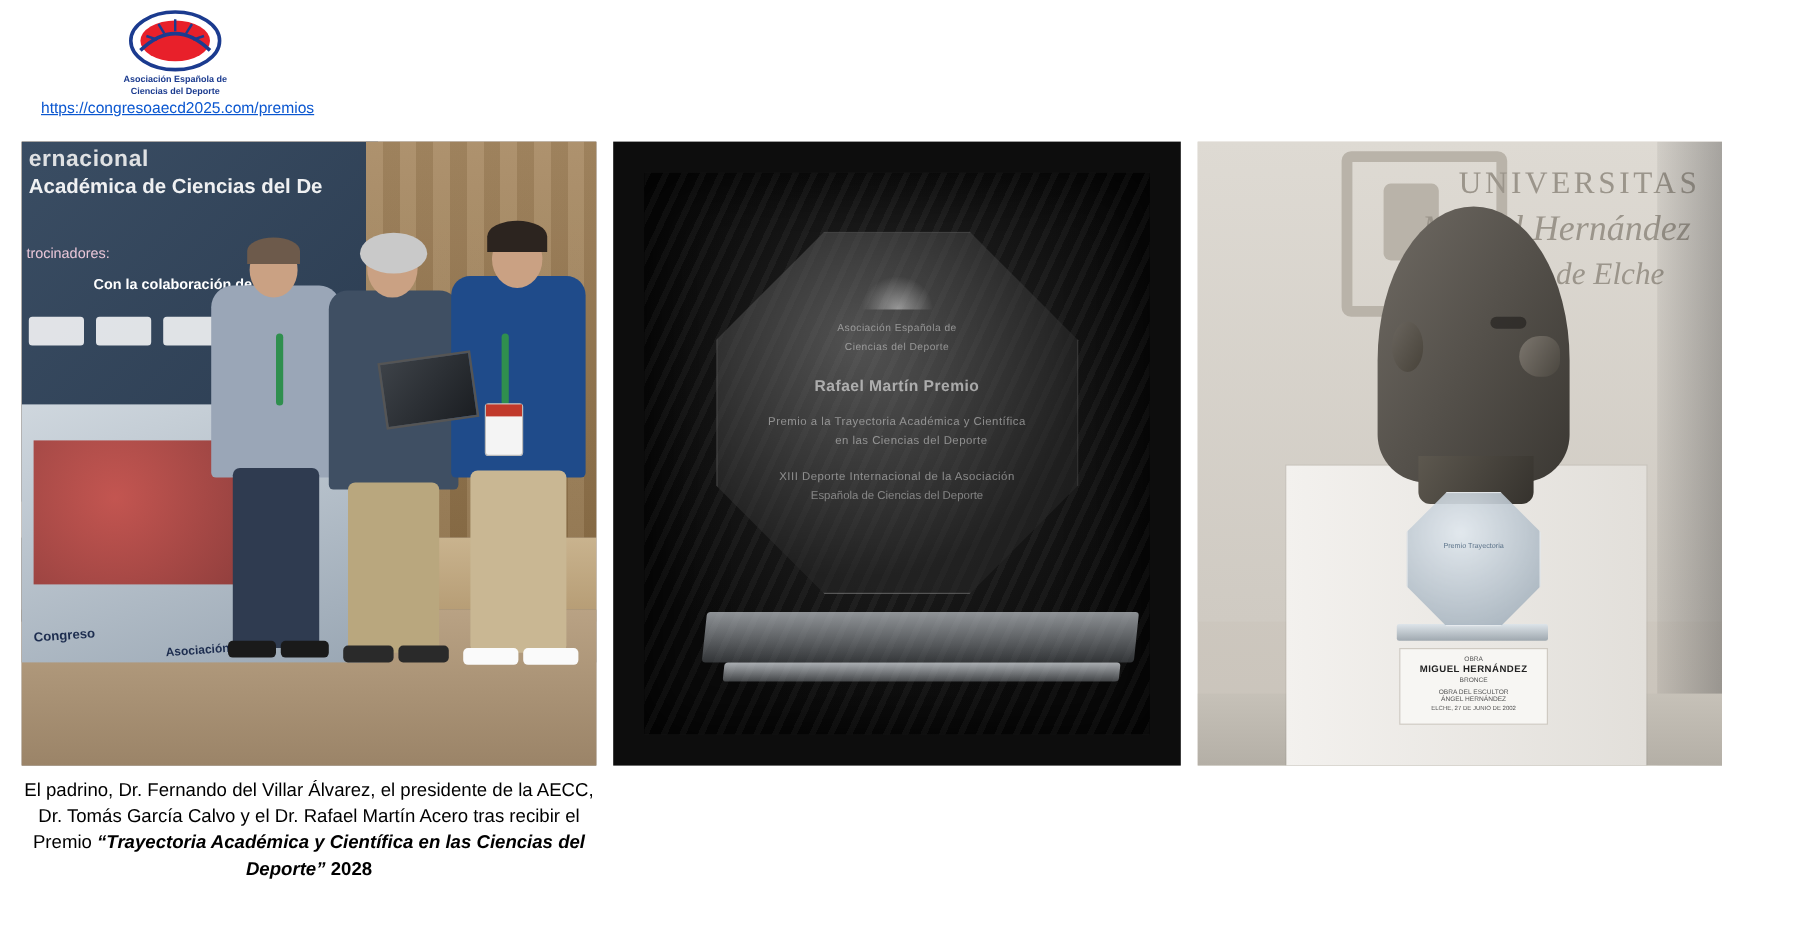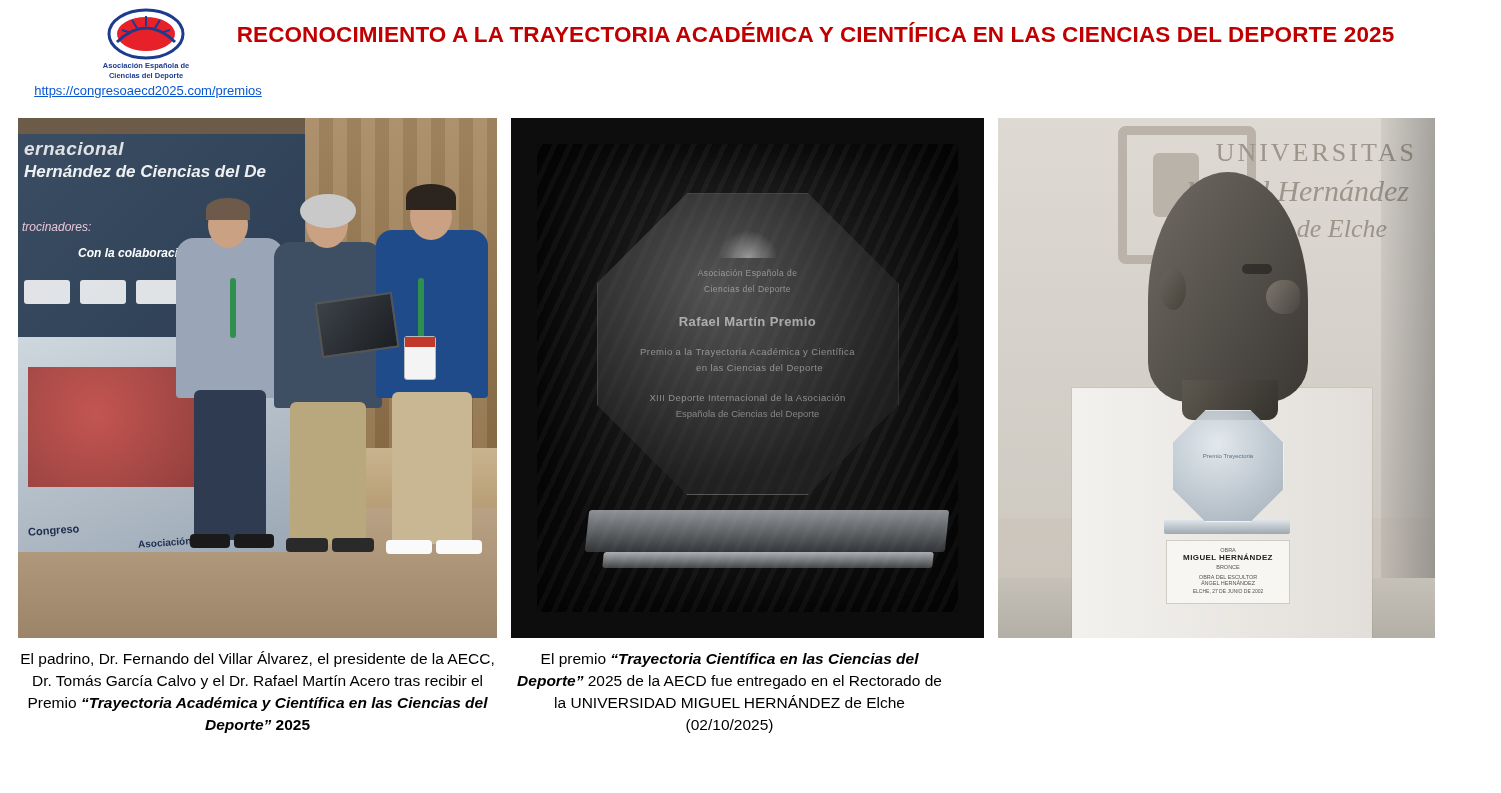--- a/index.html
+++ b/index.html
@@ -89,23 +89,22 @@
     width: 100%;
     height: 520px;
     position: relative;
     overflow: hidden;
     background: #222;
   }
 
   
   .p1 { background: linear-gradient(#6d5b49, #7b6a56); }
   .p1 .screen {
-    position: absolute; left: 0; top: 16px; width: 62%; height: 300px;
+    position: absolute; left: 0; top: 0; width: 62%; height: 300px;
     background: linear-gradient(135deg,#3a4d63,#2a3b50);
-    font-style: italic;
   }
   .p1 .screen .s-t1 {
     position: absolute; left: 6px; top: 4px; color: #f2f2f2;
     font-size: 19px; font-weight: bold; letter-spacing: .5px; opacity: .9;
   }
   .p1 .screen .s-t2 {
     position: absolute; left: 6px; top: 28px; color: #ffffff;
     font-size: 17px; font-weight: bold; opacity: .92;
   }
   .p1 .screen .s-t3 {
@@ -386,31 +385,30 @@
           <line x1="15" y1="22" x2="24" y2="25"></line>
           <line x1="63" y1="22" x2="54" y2="25"></line>
         </g>
       </svg>
     </div>
     <div class="logo-caption">Asociación Española de</div>
     <div class="logo-caption">Ciencias del Deporte</div>
     <a class="logo-url" href="#">https://congresoaecd2025.com/premios</a>
   </div>
 
-  <div class="title-main">RECONOCIMIENTO A LA TRAYECTORIA ACADÉMICA Y CIENTÍFICA EN LAS CIENCIAS DEL DEPORTE 2025</div>
 
 </div>
 
 <div class="photo-row">
 
   <div class="photo-col">
     <div class="photo p1">
       <div class="screen">
         <div class="s-t1">ernacional</div>
-        <div class="s-t2">Hernández de Ciencias del De</div>
+        <div class="s-t2">Académica de Ciencias del De</div>
         <div class="s-t3">trocinadores:</div>
         <div class="s-t4">Con la colaboración de:</div>
         <div class="logos">
             <i></i>
             <i></i>
             <i></i>
             <i></i>
           </div>
       </div>
       <div class="wallR"></div>
@@ -506,18 +504,15 @@
         <div class="t4">OBRA DEL ESCULTOR</div>
         <div class="t5">ÁNGEL HERNÁNDEZ</div>
         <div class="t6">ELCHE, 27 DE JUNIO DE 2002</div>
       </div>
     </div>
   </div>
 </div>
 
 <div class="captions">
   <div class="cap c1">
-    <span>El padrino, Dr. Fernando del Villar Álvarez, el presidente de la AECC, Dr. Tomás García Calvo y el Dr. Rafael Martín Acero tras recibir el Premio </span><i><b>“Trayectoria Académica y Científica en las Ciencias del Deporte”</b></i><b> 2025</b>
-  </div>
-  <div class="cap c3">
-    <span>El premio </span><i><b>“Trayectoria Científica  en las Ciencias del Deporte”</b></i><span> 2025 de la AECD fue entregado en el Rectorado de la UNIVERSIDAD MIGUEL HERNÁNDEZ de Elche (02/10/2025)</span>
+    <span>El padrino, Dr. Fernando del Villar Álvarez, el presidente de la AECC, Dr. Tomás García Calvo y el Dr. Rafael Martín Acero tras recibir el Premio </span><i><b>“Trayectoria Académica y Científica en las Ciencias del Deporte”</b></i><b> 2028</b>
   </div>
 </div>
 
 </body></html>

